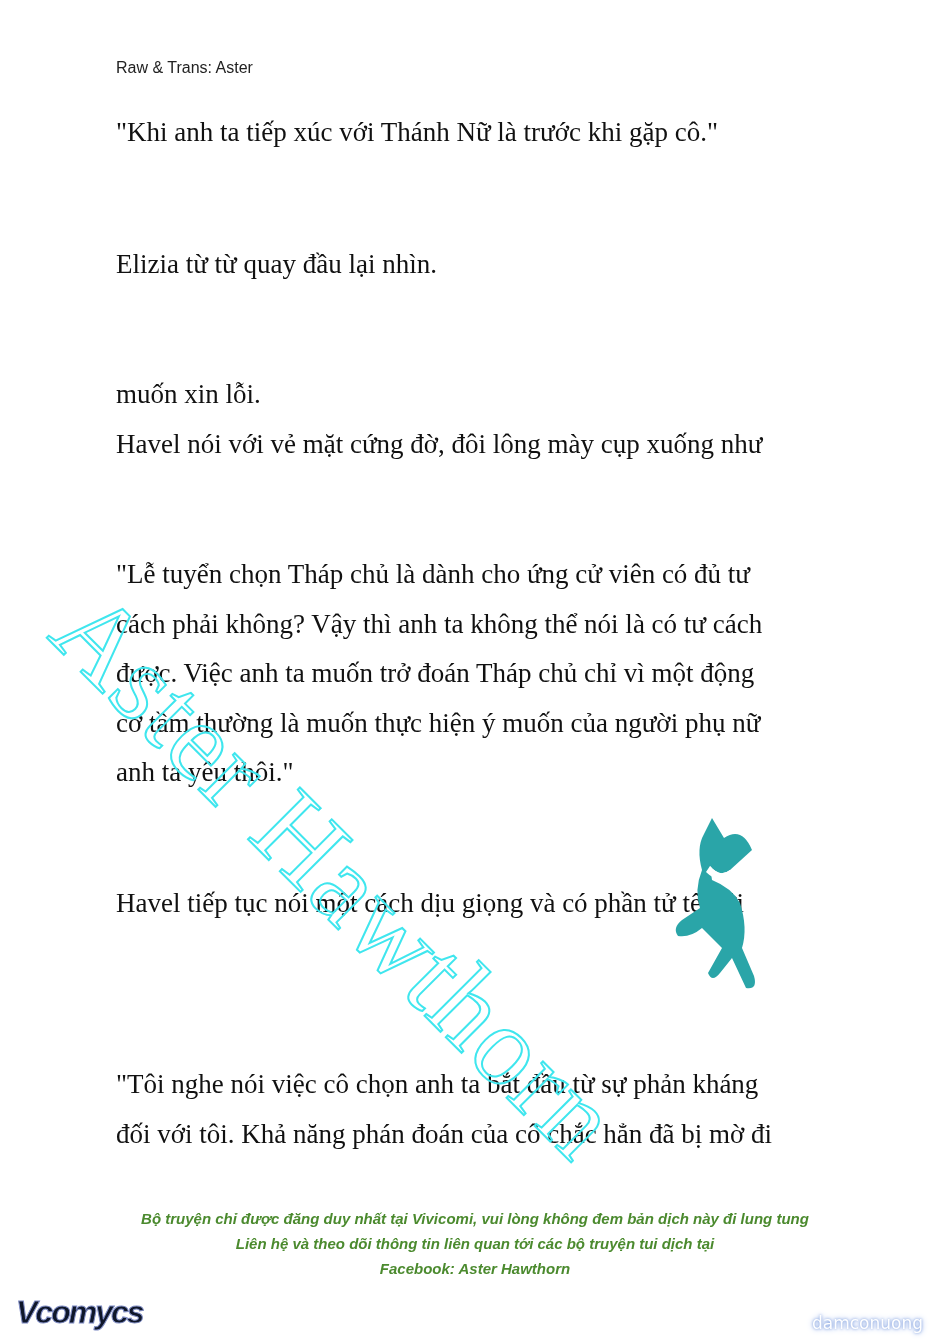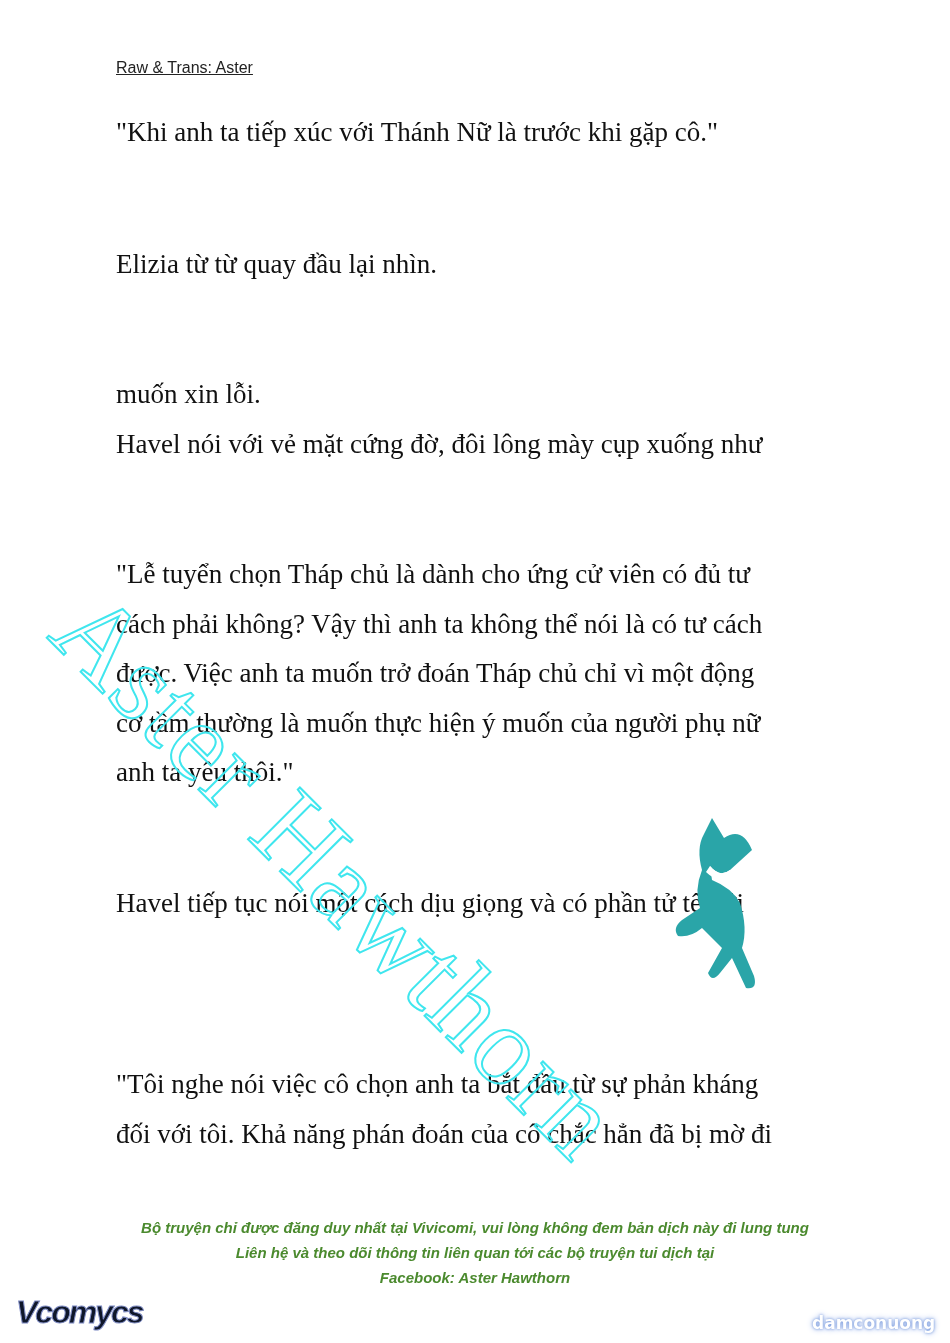--- a/index.html
+++ b/index.html
@@ -2,49 +2,49 @@
 <html><head>
 <meta charset="utf-8">
 <style>
   html, body { margin:0; padding:0; }
   body {
     width:950px; height:1343px; background:#ffffff; position:relative; overflow:hidden;
     font-family:"Liberation Serif", serif; color:#111;
   }
   .credit {
     position:absolute; left:116px; top:59px;
-    font-family:"Liberation Sans", sans-serif; font-size:16px; color:#222;text-decoration:underline;
+    font-family:"Liberation Sans", sans-serif; font-size:16px; color:#222;
   }
   .para {
     position:absolute; left:116px; width:720px;
     font-family:"Liberation Serif", serif; font-size:27px; line-height:49.5px; color:#111;
     margin:0;
   }
   .watermark {
     position:absolute; left:118px; top:565px;
     transform-origin:0 0; transform:rotate(45deg);
     font-family:"Liberation Serif", serif; font-size:112px; white-space:nowrap;
     color:transparent; -webkit-text-stroke:2px #3fe6ee; letter-spacing:2px;
     pointer-events:none; z-index:2;
   }
   .cat { position:absolute; left:672px; top:808px; width:120px; height:185px; z-index:3; }
   .footer {
     position:absolute; left:0; width:950px; text-align:center;
     font-family:"Liberation Sans", sans-serif; font-style:italic; font-weight:bold;
-    font-size:15px; color:#4b8a2e;margin-top:9px;
+    font-size:15px; color:#4b8a2e;
   }
   .logo-vcomycs {
     position:absolute; left:16px; top:1294px;
     font-family:"Liberation Sans", sans-serif; font-style:italic; font-weight:bold;
     font-size:32px; letter-spacing:-2px; color:#0f172a;
     -webkit-text-stroke:1px #7f8cc4;
   }
   .logo-damconuong {
     position:absolute; left:812px; top:1313px;
-    font-family:"DejaVu Sans", sans-serif; font-weight:bold; font-size:17px;
+    font-family:"DejaVu Sans", sans-serif; font-weight:normal; font-size:17px;
     color:#ffffff; text-shadow:0 0 3px #6a8fd8, 0 0 6px #9bb4ea;
   }
 </style>
 </head>
 <body>
 
 <div class="credit">Raw &amp; Trans: Aster</div>
 
 <div class="para" style="top:108px">
   <div>"Khi anh ta tiếp xúc với Thánh Nữ là trước khi gặp cô."</div>

